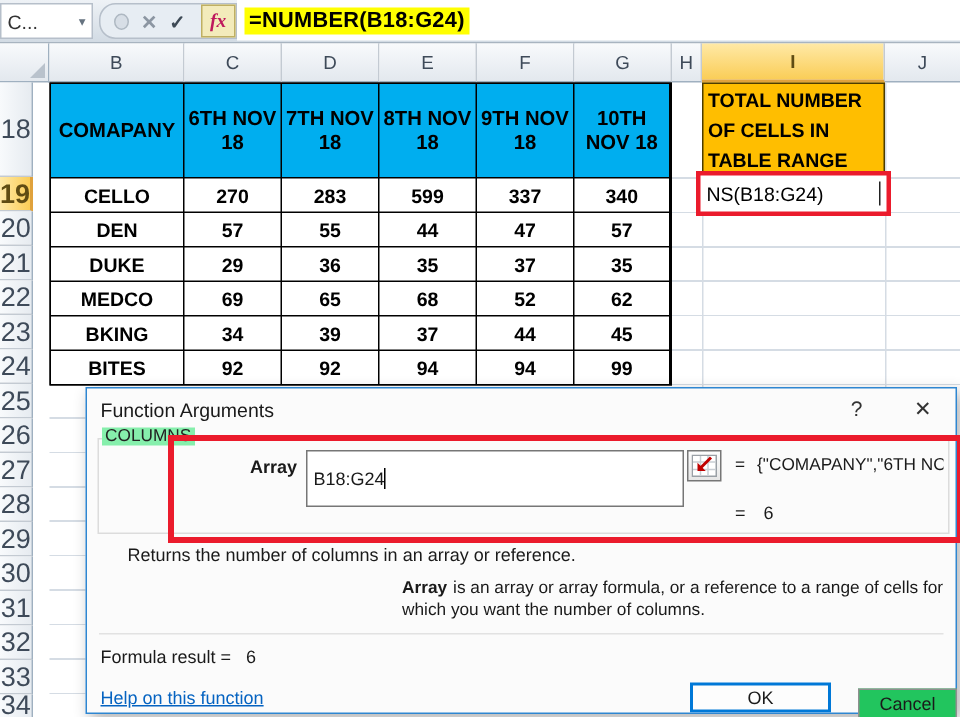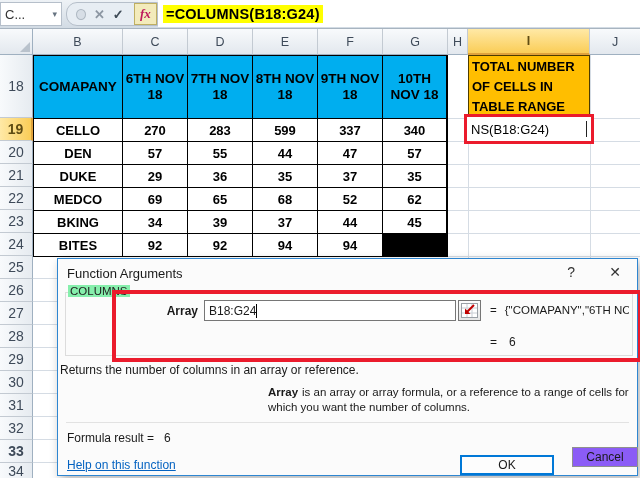--- a/index.html
+++ b/index.html
@@ -25,23 +25,23 @@
 
   
   .ch{position:absolute;top:29px;height:26px;background:linear-gradient(#F8FAFC,#E3E8EE);
       border-right:1px solid #C3CAD2;border-bottom:1px solid #9FB0C0;box-sizing:border-box;
       display:flex;align-items:center;justify-content:center;font-size:12.5px;color:#3E4A59;}
   .ch.sel{background:linear-gradient(#FFE9A6,#FACD57);border-bottom:2px solid #E0A23C;color:#5F4C13;font-weight:bold;}
   .corner{position:absolute;top:29px;left:0;width:33px;height:26px;background:linear-gradient(#F8FAFC,#E3E8EE);
           border-right:1px solid #9FB0C0;border-bottom:1px solid #9FB0C0;box-sizing:border-box;}
   .corner::after{content:"";position:absolute;right:2px;bottom:2px;width:0;height:0;
           border-left:10px solid transparent;border-bottom:10px solid #B9C2CC;}
-  .rh{position:absolute;left:0;width:33px;height:23px;background:linear-gradient(90deg,#F8FAFC,#E6EBF0);
+  .rh{position:absolute;left:0;width:22px;height:23px;background:linear-gradient(90deg,#F8FAFC,#E6EBF0);
       border-right:1px solid #9FB0C0;border-bottom:1px solid #C3CAD2;box-sizing:border-box;
-      display:flex;align-items:center;justify-content:center;font-size:14px;color:#3E4A59;}
+      display:flex;align-items:center;justify-content:center;font-size:18px;color:#3E4A59;}
   .rh.sel{background:linear-gradient(90deg,#FFE9A6,#FACD57);border-right:2px solid #E0A23C;color:#5F4C13;font-weight:bold;}
 
   
   .gl-right{position:absolute;left:448px;top:118px;width:192px;height:140px;
             background:repeating-linear-gradient(to bottom,#D5DCE4 0 1px,transparent 1px 23px);z-index:0;}
   .gl-left{position:absolute;left:33px;top:256px;width:25px;height:222px;
            background:repeating-linear-gradient(to bottom,transparent 0 22px,#D5DCE4 22px 23px);z-index:0;}
   .vline{position:absolute;width:1px;background:#D5DCE4;z-index:0;}
 
   
@@ -66,60 +66,60 @@
   .dlg{position:absolute;left:57px;top:258px;width:581px;height:218px;box-sizing:border-box;z-index:10;
        background:#FBFBFB;border:1px solid #2E86D1;box-shadow:3px 4px 10px rgba(0,0,0,.3);
        font-size:12px;color:#1a1a1a;}
   .dtitle{position:absolute;left:9px;top:7px;font-size:13px;}
   .dhelp{position:absolute;right:62px;top:5px;font-size:14px;color:#333;}
   .dclose{position:absolute;right:16px;top:5px;font-size:14px;color:#333;}
   .dgroup{position:absolute;left:10px;top:26px;font-size:11.5px;color:#222;background:#86efac;z-index:2;padding:0 2px;}
   .gbox{position:absolute;left:7px;top:33px;width:566px;height:62px;border:1px solid #DCDCDC;z-index:0;}
   .redbox{position:absolute;left:54px;top:31px;width:522px;height:64px;border:4px solid #EB1B2C;z-index:4;pointer-events:none;}
   .alabel{position:absolute;left:95px;top:45px;width:45px;text-align:right;font-weight:bold;z-index:1;}
-  .ainput{position:absolute;left:146px;top:41px;width:252px;height:21px;box-sizing:border-box;z-index:1;
+  .ainput{position:absolute;left:146px;top:41px;width:252px;height:38px;box-sizing:border-box;z-index:1;
           border:1px solid #767676;background:#fff;display:flex;align-items:center;padding-left:4px;font-size:12px;}
   .icur{display:inline-block;width:1px;height:14px;background:#000;vertical-align:middle;}
   .apick{position:absolute;left:400px;top:41px;width:23px;height:21px;box-sizing:border-box;z-index:1;
          border:1px solid #767676;background:linear-gradient(#FDFDFD,#E6E6E6);
          display:flex;align-items:center;justify-content:center;}
   .apreview{position:absolute;left:432px;top:45px;right:8px;white-space:nowrap;overflow:hidden;font-size:11.5px;z-index:1;}
   .apreview .val{margin-left:8px;}
   .aresult{position:absolute;left:432px;top:76px;font-size:12px;z-index:1;}
   .aresult .val{margin-left:12px;}
-  .ddesc{position:absolute;left:2px;top:104px;}
+  .ddesc{position:absolute;left:27px;top:104px;}
   .dargs{position:absolute;left:210px;top:126px;width:368px;line-height:15px;font-size:11.5px;}
   .dargs b{margin-right:4px;}
   .dsep{position:absolute;left:8px;right:8px;top:163px;height:1px;background:#E2E2E2;}
   .dres{position:absolute;left:9px;top:172px;}
   .dres .val{margin-left:10px;}
   .dlink{position:absolute;left:9px;top:199px;color:#0563C1;text-decoration:underline;cursor:pointer;}
   .okbtn{position:absolute;left:402px;top:196px;width:94px;height:20px;box-sizing:border-box;
          border:2px solid #0078D7;background:#FDFDFD;display:flex;align-items:center;justify-content:center;cursor:pointer;}
-  .cancelbtn{position:absolute;left:514px;top:188px;width:66px;height:20px;box-sizing:border-box;
-         border:1px solid #8F8F8F;background:#8b5cf6;display:flex;align-items:center;justify-content:center;cursor:pointer;}
+  .cancelbtn{position:absolute;left:514px;top:200px;width:66px;height:20px;box-sizing:border-box;
+         border:1px solid #8F8F8F;background:#22c55e;display:flex;align-items:center;justify-content:center;cursor:pointer;}
 </style>
 </head>
 <body>
 
 <div id="screen">
 
   <div class="fbar">
     <div class="namebox">
       <span>C...</span>
       <span class="caret">▾</span>
     </div>
     <div class="pill">
       <span class="dot"></span>
       <span class="xg">✕</span>
       <span class="ckg">✓</span>
       <span class="fx">fx</span>
     </div>
     <div class="fin">
-      <span class="fhl">=COLUMNS(B18:G24)</span>
+      <span class="fhl">=NUMBER(B18:G24)</span>
     </div>
   </div>
 
   <div class="corner"></div>
   <div class="ch" style="left:33px;width:90px;">B</div>
   <div class="ch" style="left:123px;width:65px;">C</div>
   <div class="ch" style="left:188px;width:65px;">D</div>
   <div class="ch" style="left:253px;width:65px;">E</div>
   <div class="ch" style="left:318px;width:65px;">F</div>
   <div class="ch" style="left:383px;width:65px;">G</div>
@@ -135,21 +135,21 @@
   <div class="rh" style="top:210px;">23</div>
   <div class="rh" style="top:233px;">24</div>
   <div class="rh" style="top:256px;">25</div>
   <div class="rh" style="top:279px;">26</div>
   <div class="rh" style="top:302px;">27</div>
   <div class="rh" style="top:325px;">28</div>
   <div class="rh" style="top:348px;">29</div>
   <div class="rh" style="top:371px;">30</div>
   <div class="rh" style="top:394px;">31</div>
   <div class="rh" style="top:417px;">32</div>
-  <div class="rh" style="top:440px;font-weight:bold;">33</div>
+  <div class="rh" style="top:440px;">33</div>
   <div class="rh" style="top:463px;height:15px;border-bottom:none;">34</div>
 
   <div class="gl-right"></div>
   <div class="gl-left"></div>
   <div class="vline" style="left:468px;top:55px;height:203px;"></div>
   <div class="vline" style="left:590px;top:55px;height:203px;"></div>
 
   <div class="tbl">
     <div class="th">COMAPANY</div>
     <div class="th">6TH NOV 18</div>
@@ -191,20 +191,21 @@
     <div class="td">39</div>
     <div class="td">37</div>
     <div class="td">44</div>
     <div class="td">45</div>
 
     <div class="td">BITES</div>
     <div class="td">92</div>
     <div class="td">92</div>
     <div class="td">94</div>
     <div class="td">94</div>
+    <div class="td">99</div>
   </div>
 
   <div class="total">TOTAL NUMBER OF CELLS IN TABLE RANGE</div>
 
   <div class="editbox">
     <span>NS(B18:G24)</span>
     <span class="cur2"></span>
   </div>
 
   <div class="dlg">

